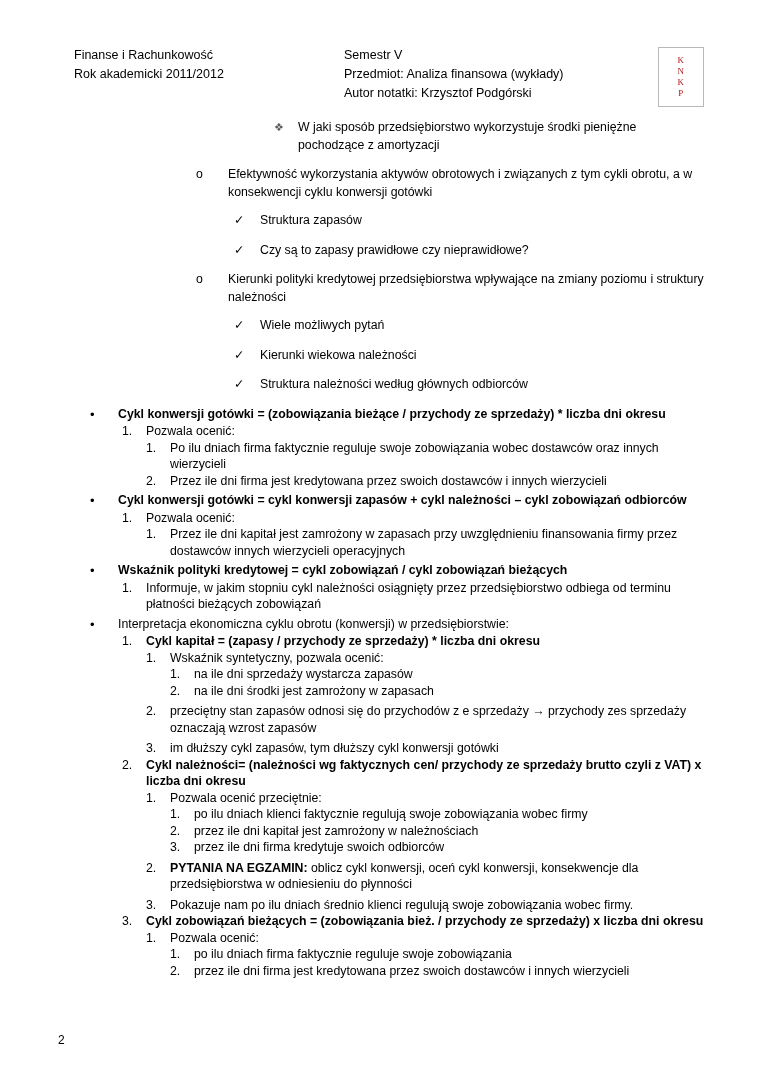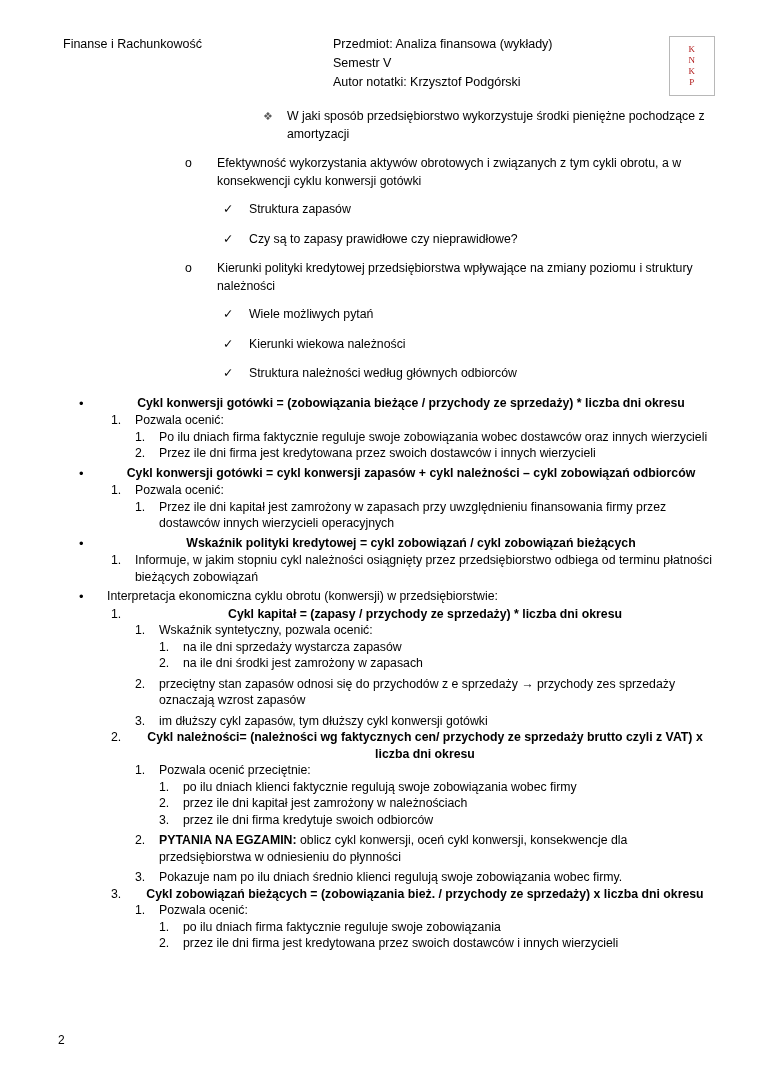--- a/index.html
+++ b/index.html
@@ -12,21 +12,21 @@
     height: 1075px;
     font-family: "Liberation Sans", sans-serif;
     color: #000000;
     position: relative;
     overflow: hidden;
   }
   .page {
     position: relative;
     width: 760px;
     height: 1075px;
-    padding: 5px;
+    padding: 16px;
     box-sizing: border-box;
   }
 
   
   .header {
     display: flex;
     align-items: flex-start;
     padding: 30px 40px 0 58px;
     box-sizing: border-box;
   }
@@ -87,44 +87,45 @@
 
   .lvl-bullet { margin-left: 16px; margin-top: 3px; }
   .lvl-bullet > .marker { width: 28px; font-size: 13px; line-height: 17px; }
 
   .lvl-num1 { margin-left: 48px; }
   .lvl-num1 > .marker { width: 24px; }
 
   .lvl-num2 { margin-left: 72px; }
   .lvl-num2 > .marker { width: 24px; }
 
-  .b { font-weight: bold; text-align: center; }
+  .b { font-weight: bold; }
 
   .tight { line-height: 16.5px; }
 
   
   .page-number {
     position: absolute;
     left: 58px;
     bottom: 28px;
     font-size: 12px;
   }
 </style>
 </head>
 <body>
 
 <div class="page">
 
   <div class="header">
     <div class="header-col left">
       <div>Finanse i Rachunkowość</div>
+      <div>Rok akademicki 2011/2012</div>
     </div>
     <div class="header-col mid">
+      <div>Semestr V</div>
       <div>Przedmiot: Analiza finansowa (wykłady)</div>
-      <div>Semestr V</div>
       <div>Autor notatki: Krzysztof Podgórski</div>
     </div>
     <div class="logo-box">
       <span>K</span>
       <span>N</span>
       <span>K</span>
       <span>P</span>
     </div>
   </div>
 

